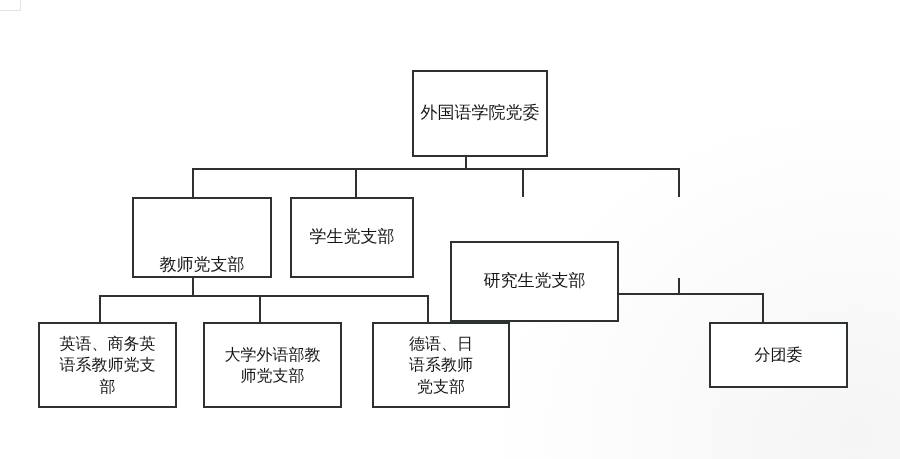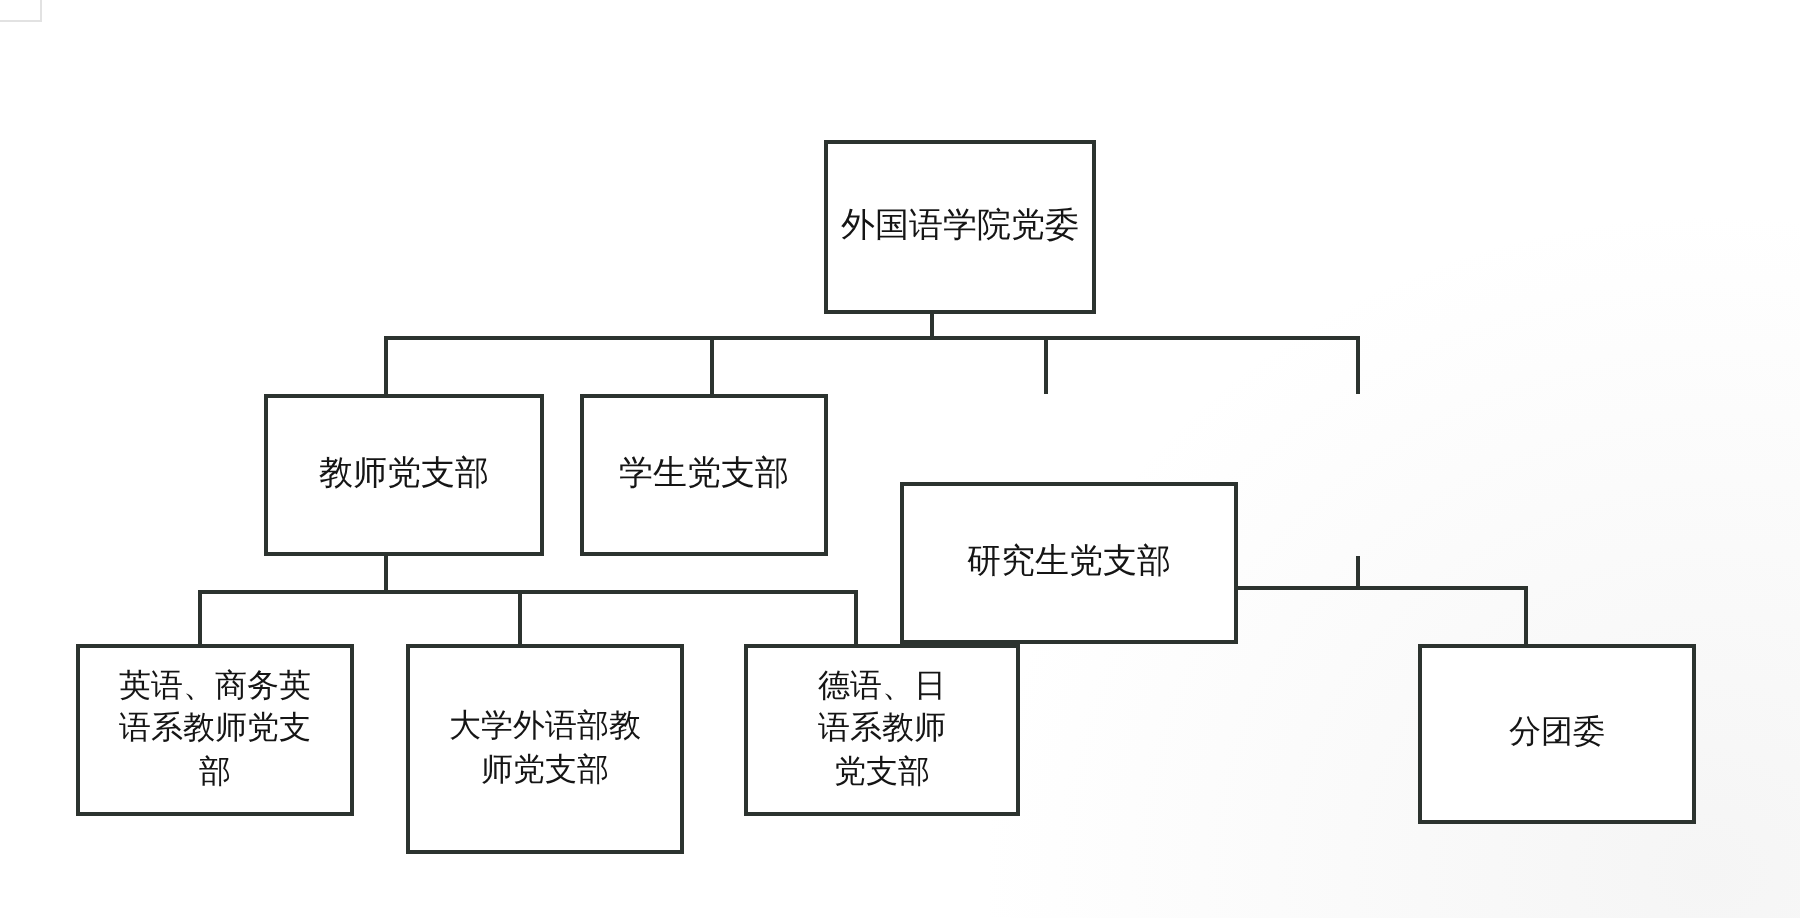--- a/index.html
+++ b/index.html
@@ -78,37 +78,37 @@
 
   <div class="line" style="left:678px; top:278px; width:2px;  height:17px;"></div>
   <div class="line" style="left:592px; top:293px; width:172px; height:2px;"></div>
   <div class="line" style="left:592px; top:293px; width:2px; height:29px;"></div>
   <div class="line" style="left:762px; top:293px; width:2px; height:29px;"></div>
 
   <div class="node lv1" style="left:412px; top:70px; width:136px; height:87px;">
     <span class="node-label" style="padding:0 4px;">外国语学院党委</span>
   </div>
 
-  <div class="node lv2" style="left:132px; top:197px; width:140px; height:81px;">
+  <div class="node lv2" style="left:132px; top:197px; width:140px; height:81px;align-items:flex-end;">
     <span class="node-label">教师党支部</span>
   </div>
   <div class="node lv2" style="left:290px; top:197px; width:124px; height:81px;">
     <span class="node-label">学生党支部</span>
   </div>
   <div class="node lv2" style="left:450px; top:197px; width:169px; height:81px;margin-top:44px;">
     <span class="node-label">研究生党支部</span>
   </div>
 
   <div class="node lv3" style="left:38px; top:322px; width:139px; height:86px;">
     <span class="node-label" style="padding:0 13px;">英语、商务英语系教师党支部</span>
   </div>
-  <div class="node lv3" style="left:203px; top:322px; width:139px; height:105px;">
+  <div class="node lv3" style="left:203px; top:322px; width:139px; height:86px;">
     <span class="node-label" style="padding:0 13px;">大学外语部教师党支部</span>
   </div>
   <div class="node lv3" style="left:372px; top:322px; width:138px; height:86px;">
     <span class="node-label" style="padding:0 31px;">德语、日语系教师党支部</span>
   </div>
 
-  <div class="node lv3" style="left:709px; top:322px; width:139px; height:90px;">
+  <div class="node lv3" style="left:709px; top:322px; width:139px; height:66px;">
     <span class="node-label">分团委</span>
   </div>
 
 </div>
 
 </body></html>

